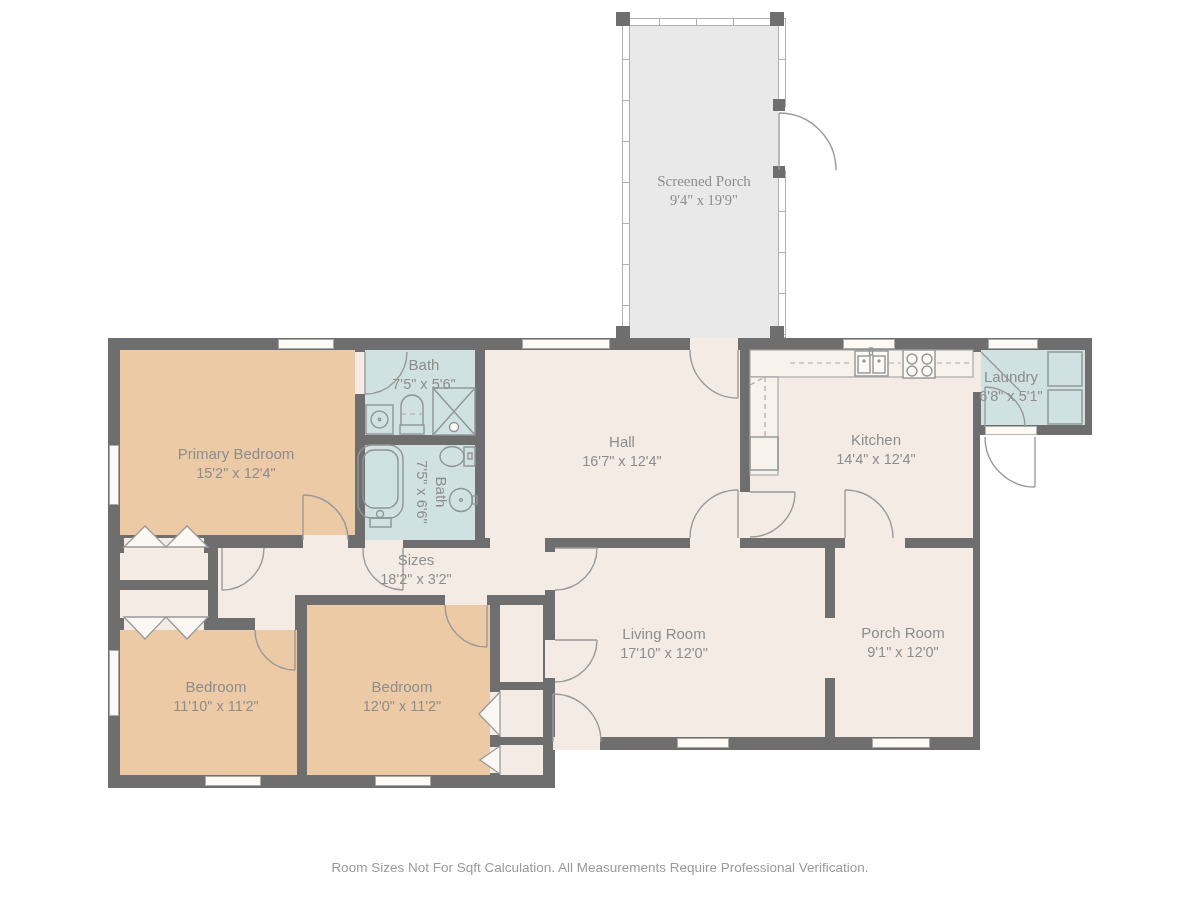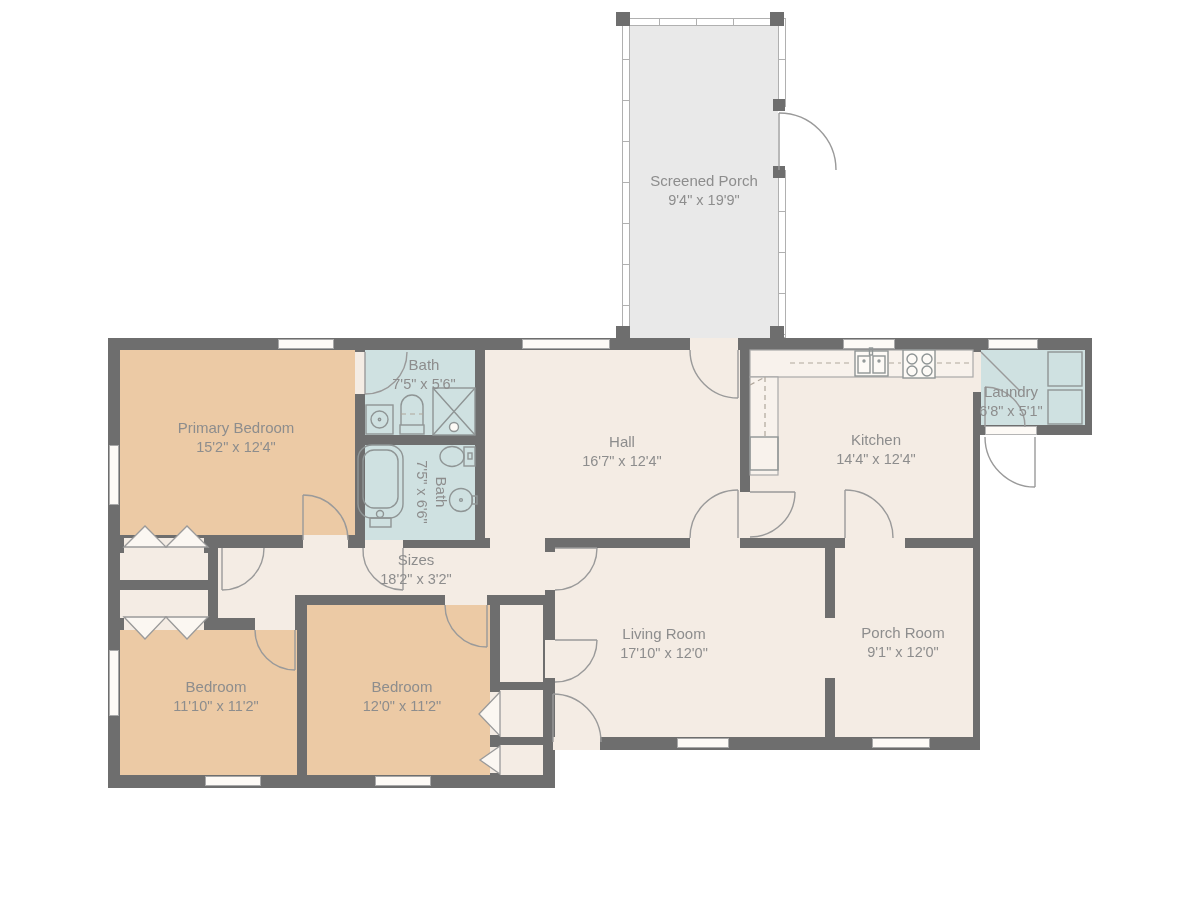--- a/index.html
+++ b/index.html
@@ -256,45 +256,45 @@
     </g>
 
     <g>
       <rect class="fix" x="1048" y="352" width="34" height="34"></rect>
     </g>
     <g>
       <rect class="fix" x="1048" y="390" width="34" height="34"></rect>
     </g>
   </svg>
 
-  <div class="lbl" style="left:704px;top:191px;">
+  <div class="lbl" style="left:704px;top:191px;font-family:Liberation Serif, serif;">
     <span class="nm">Screened Porch</span>
     <span class="dims">9'4" x 19'9"</span>
   </div>
-  <div class="lbl" style="left:236px;top:438px;">
+  <div class="lbl" style="left:236px;top:464px;">
     <span class="nm">Primary Bedroom</span>
     <span class="dims">15'2" x 12'4"</span>
   </div>
   <div class="lbl" style="left:424px;top:375px;">
     <span class="nm">Bath</span>
     <span class="dims">7'5" x 5'6"</span>
   </div>
   <div class="lbl rot" style="left:431px;top:492px;">
     <span class="nm">Bath</span>
     <span class="dims">7'5" x 6'6"</span>
   </div>
   <div class="lbl" style="left:622px;top:452px;">
     <span class="nm">Hall</span>
     <span class="dims">16'7" x 12'4"</span>
   </div>
   <div class="lbl" style="left:876px;top:450px;">
     <span class="nm">Kitchen</span>
     <span class="dims">14'4" x 12'4"</span>
   </div>
-  <div class="lbl" style="left:1011px;top:402px;">
+  <div class="lbl" style="left:1011px;top:387px;">
     <span class="nm">Laundry</span>
     <span class="dims">6'8" x 5'1"</span>
   </div>
   <div class="lbl" style="left:416px;top:570px;">
     <span class="nm">Sizes</span>
     <span class="dims">18'2" x 3'2"</span>
   </div>
   <div class="lbl" style="left:216px;top:697px;">
     <span class="nm">Bedroom</span>
     <span class="dims">11'10" x 11'2"</span>
@@ -305,13 +305,14 @@
   </div>
   <div class="lbl" style="left:664px;top:644px;">
     <span class="nm">Living Room</span>
     <span class="dims">17'10" x 12'0"</span>
   </div>
   <div class="lbl" style="left:903px;top:643px;">
     <span class="nm">Porch Room</span>
     <span class="dims">9'1" x 12'0"</span>
   </div>
 
+  <div class="footer">Room Sizes Not For Sqft Calculation. All Measurements Require Professional Verification.</div>
 </div>
 
 </body></html>

